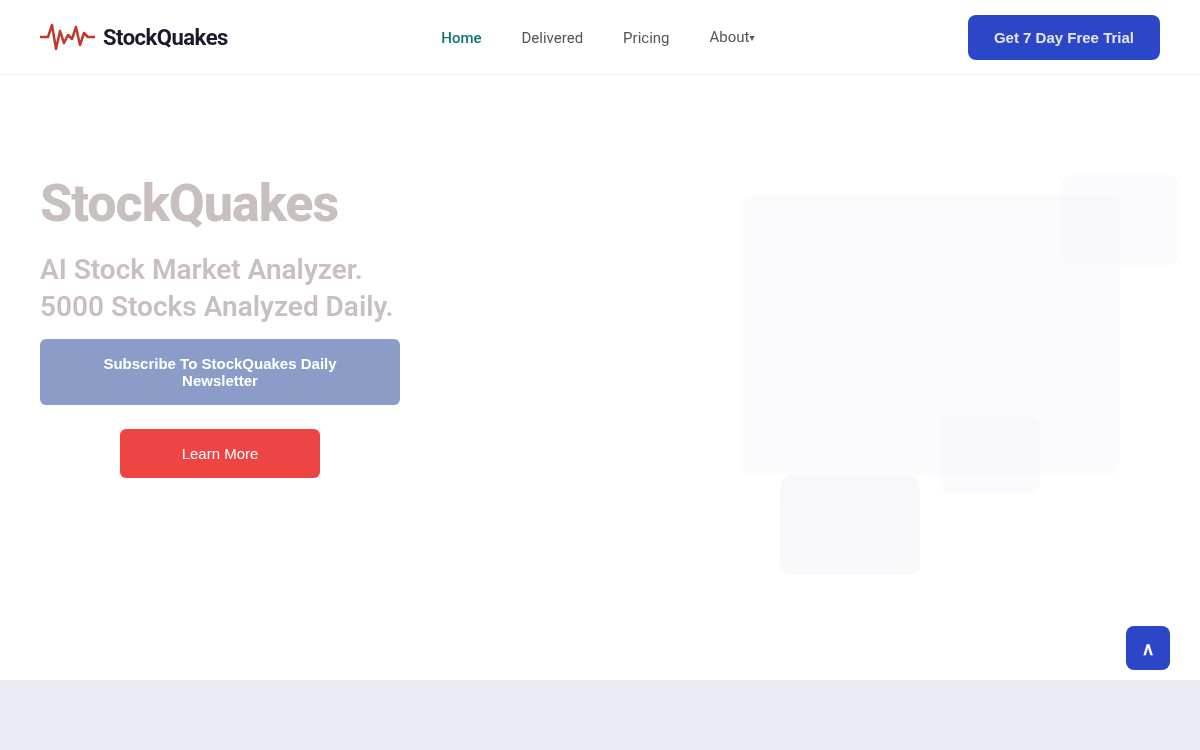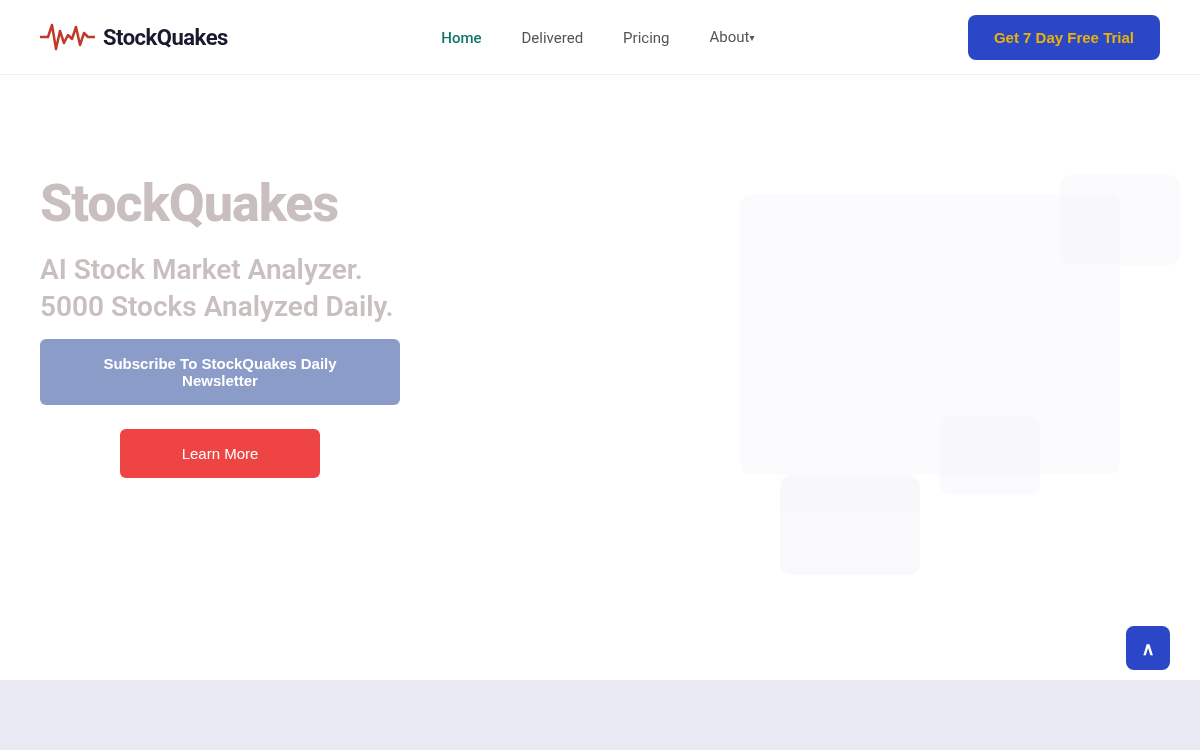--- a/index.html
+++ b/index.html
@@ -66,21 +66,21 @@
       align-items: center;
     }
 
     .chevron-icon {
       font-size: 10px;
       color: #555;
     }
 
     .cta-button {
       background: #2b47c8;
-      color: #eab308;
+      color: #e5e5e5;
       border: none;
       border-radius: 8px;
       padding: 14px 26px;
       font-size: 15px;
       font-weight: 600;
       cursor: pointer;
       transition: background 0.2s;
     }
 
     

